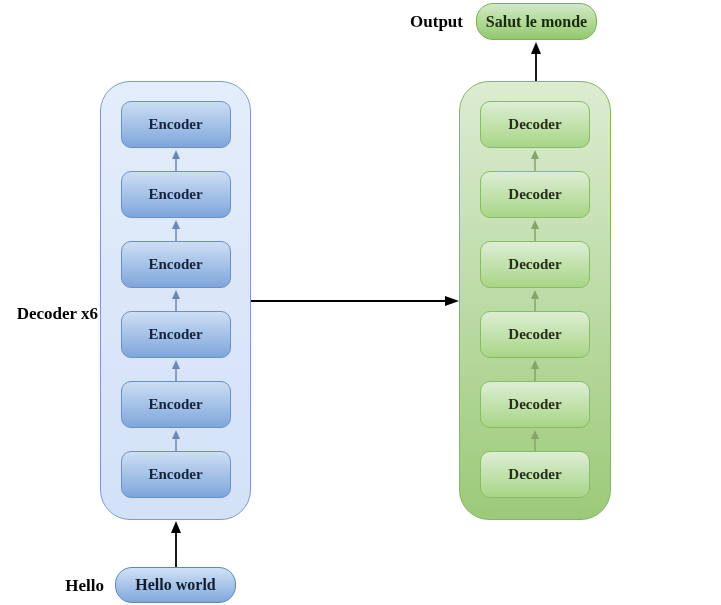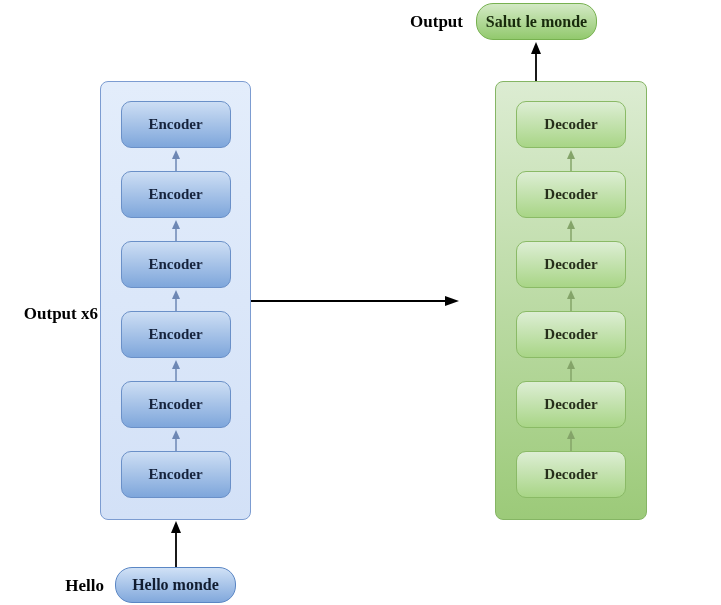--- a/index.html
+++ b/index.html
@@ -3,31 +3,30 @@
 <meta charset="utf-8">
 <style>
   html,body{margin:0;padding:0;background:#fff;}
   .canvas{
     position:relative;width:721px;height:605px;background:#ffffff;overflow:hidden;
     font-family:"Liberation Serif","DejaVu Serif",serif;font-weight:bold;
   }
   .lbl{position:absolute;color:#000;font-size:17px;line-height:20px;white-space:nowrap;}
   .lbl.right{text-align:right;}
 
-  .container{position:absolute;border-radius:8px;border:1.5px solid;box-sizing:border-box;}
+  .container{position:absolute;border-radius:30px;border:1.5px solid;box-sizing:border-box;}
   .encoder-container{
     left:100px;top:81px;width:151px;height:439px;
     background:linear-gradient(180deg,var(--enc-cont-top),var(--enc-cont-bottom));
     border-color:var(--enc-cont-border);
   }
   .decoder-container{
     left:459px;top:81px;width:152px;height:439px;
     background:linear-gradient(180deg,var(--dec-cont-top),var(--dec-cont-bottom));
     border-color:var(--dec-cont-border);
-    margin-left:36px;
   }
   .stack{position:absolute;left:50%;transform:translateX(-50%);top:18.5px;width:110px;
     display:flex;flex-direction:column;}
   .layer-box{
     height:47px;border-radius:10px;border:1px solid;box-sizing:border-box;
     display:flex;align-items:center;justify-content:center;font-size:15px;
   }
   .layer-box.enc{background:linear-gradient(180deg,var(--enc-box-top),var(--enc-box-bottom));
     border-color:var(--enc-box-border);color:var(--enc-box-text);}
   .layer-box.dec{background:linear-gradient(180deg,var(--dec-box-top),var(--dec-box-bottom));
@@ -135,23 +134,23 @@
         <div class="gap">
           <svg class="mini-dec" width="14" height="22" viewBox="0 0 14 22">
             <line x1="7" y1="22" x2="7" y2="8" stroke="currentColor" stroke-width="1.5"></line>
             <polygon points="7,1 3,10 11,10" fill="currentColor"></polygon>
           </svg>
         </div>
         <div class="layer-box dec">Decoder</div>
       </div>
   </div>
 
-  <div class="lbl right" style="left:6px;top:304px;width:92px;">Output x6</div>
+  <div class="lbl right" style="left:6px;top:304px;width:92px;">Decoder x6</div>
 
-  <div class="io-box input-box">Hello monde</div>
+  <div class="io-box input-box">Hello world</div>
   <div class="lbl right" style="left:48px;top:576px;width:56px;">Hello</div>
 
   <svg class="arrow-overlay" width="721" height="605" viewBox="0 0 721 605">
     <g>
       <line x1="251" y1="301" x2="446" y2="301"></line>
       <polygon points="459,301 445,296 445,306"></polygon>
     </g>
     <g>
       <line x1="536" y1="81" x2="536" y2="53"></line>
       <polygon points="536,42 531,54 541,54"></polygon>

